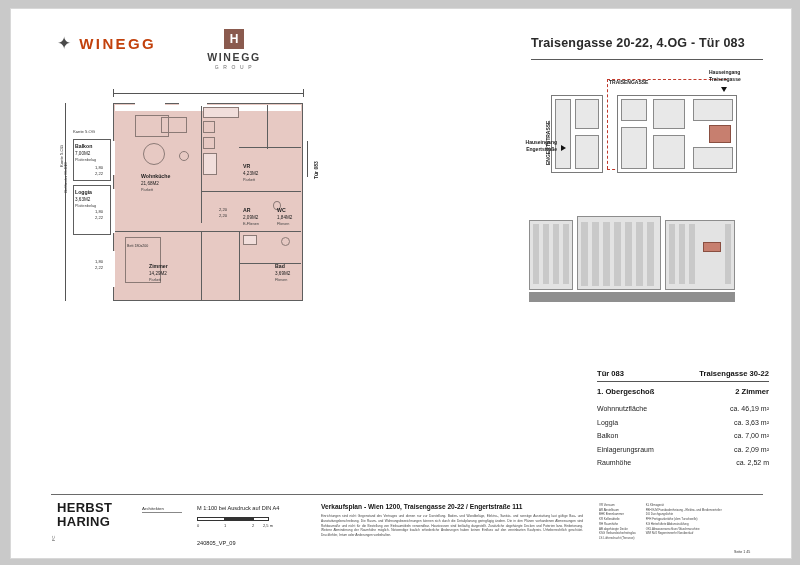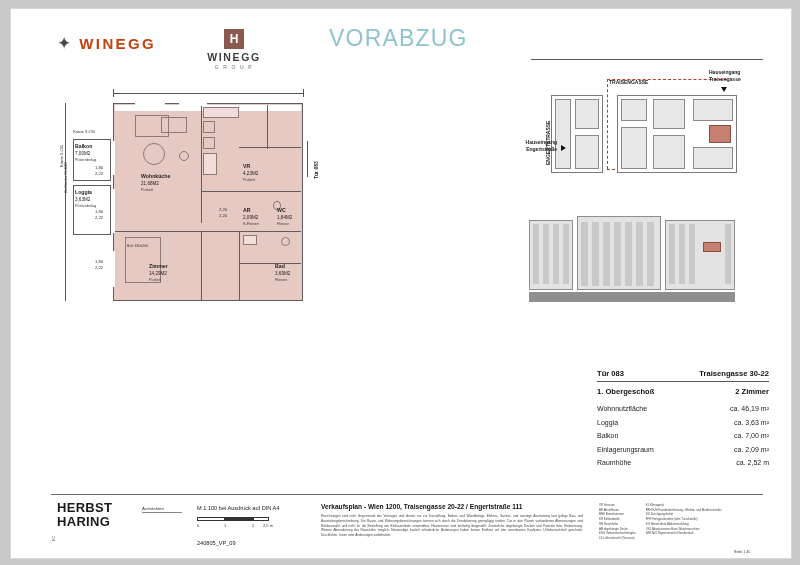--- a/index.html
+++ b/index.html
@@ -129,22 +129,22 @@
     <span class="star">✦</span>
     <span class="txt">WINEGG</span>
   </div>
 
   <div class="logo-haring">
     <div class="mark">H</div>
     <div class="t1">WINEGG</div>
     <div class="t2">G R O U P</div>
   </div>
 
-  <div class="vorabzug">VORABZUG</div>
-
+
+  <div class="title-right">Traisengasse 20-22, 4.OG - Tür 083</div>
   <div class="hdr-rule"></div>
 
   <div class="planbox">
 
     <div class="dimline" style="left:62px;top:12px;width:190px;height:.6px;"></div>
     <div class="dimline" style="left:62px;top:8px;width:.6px;height:8px;"></div>
     <div class="dimline" style="left:252px;top:8px;width:.6px;height:8px;"></div>
 
     <div class="dimline" style="left:14px;top:22px;width:.6px;height:198px;"></div>
     <div class="vtxt" style="left:12px;top:112px;">Geländer H=110</div>

